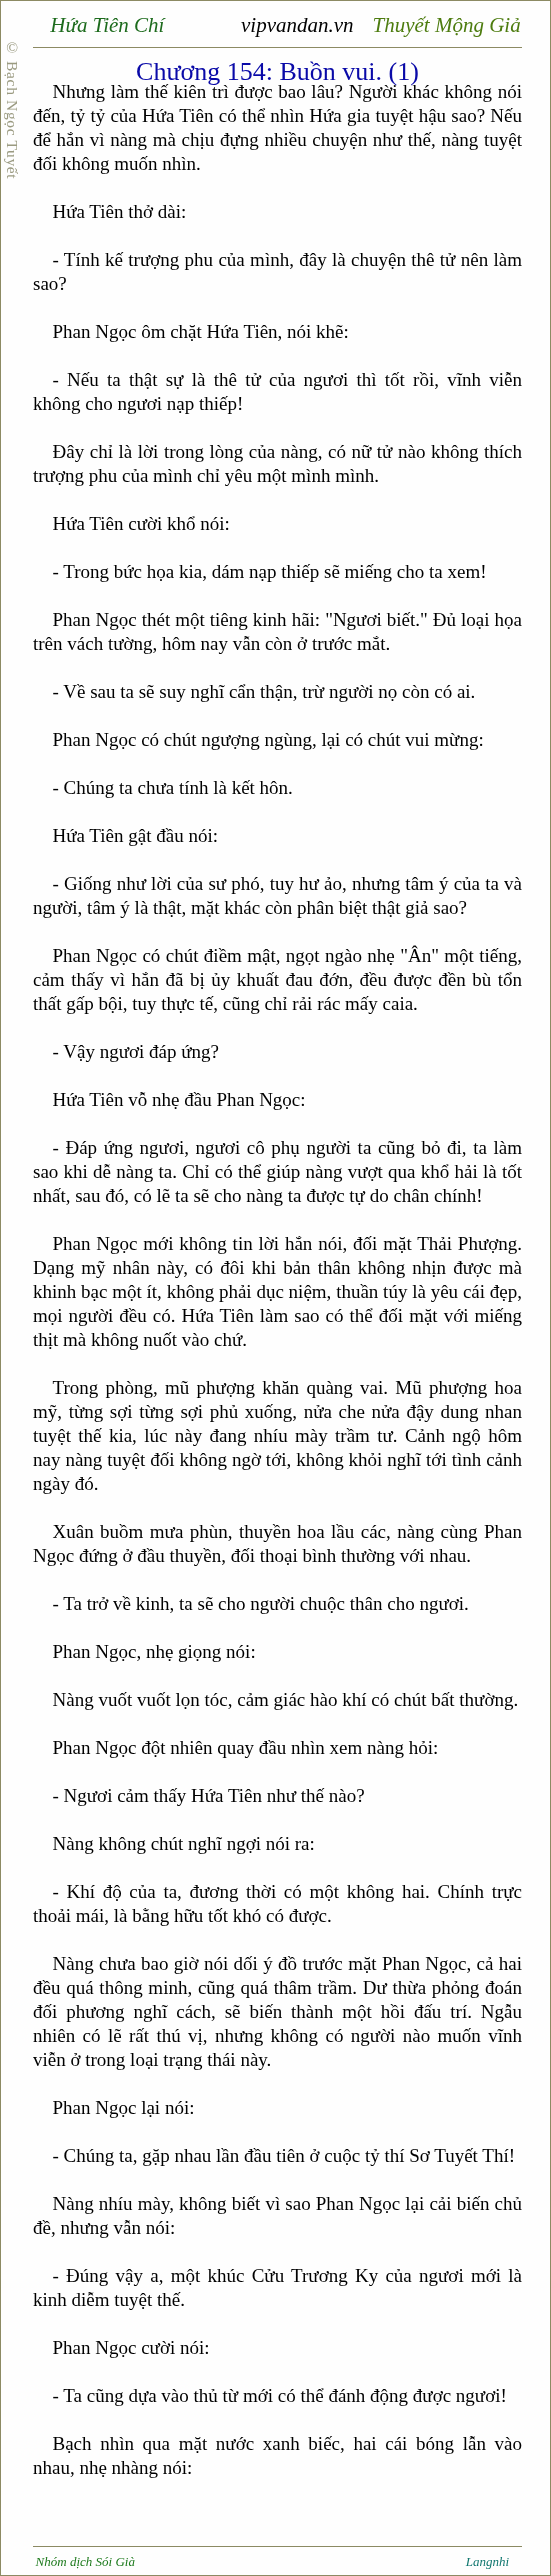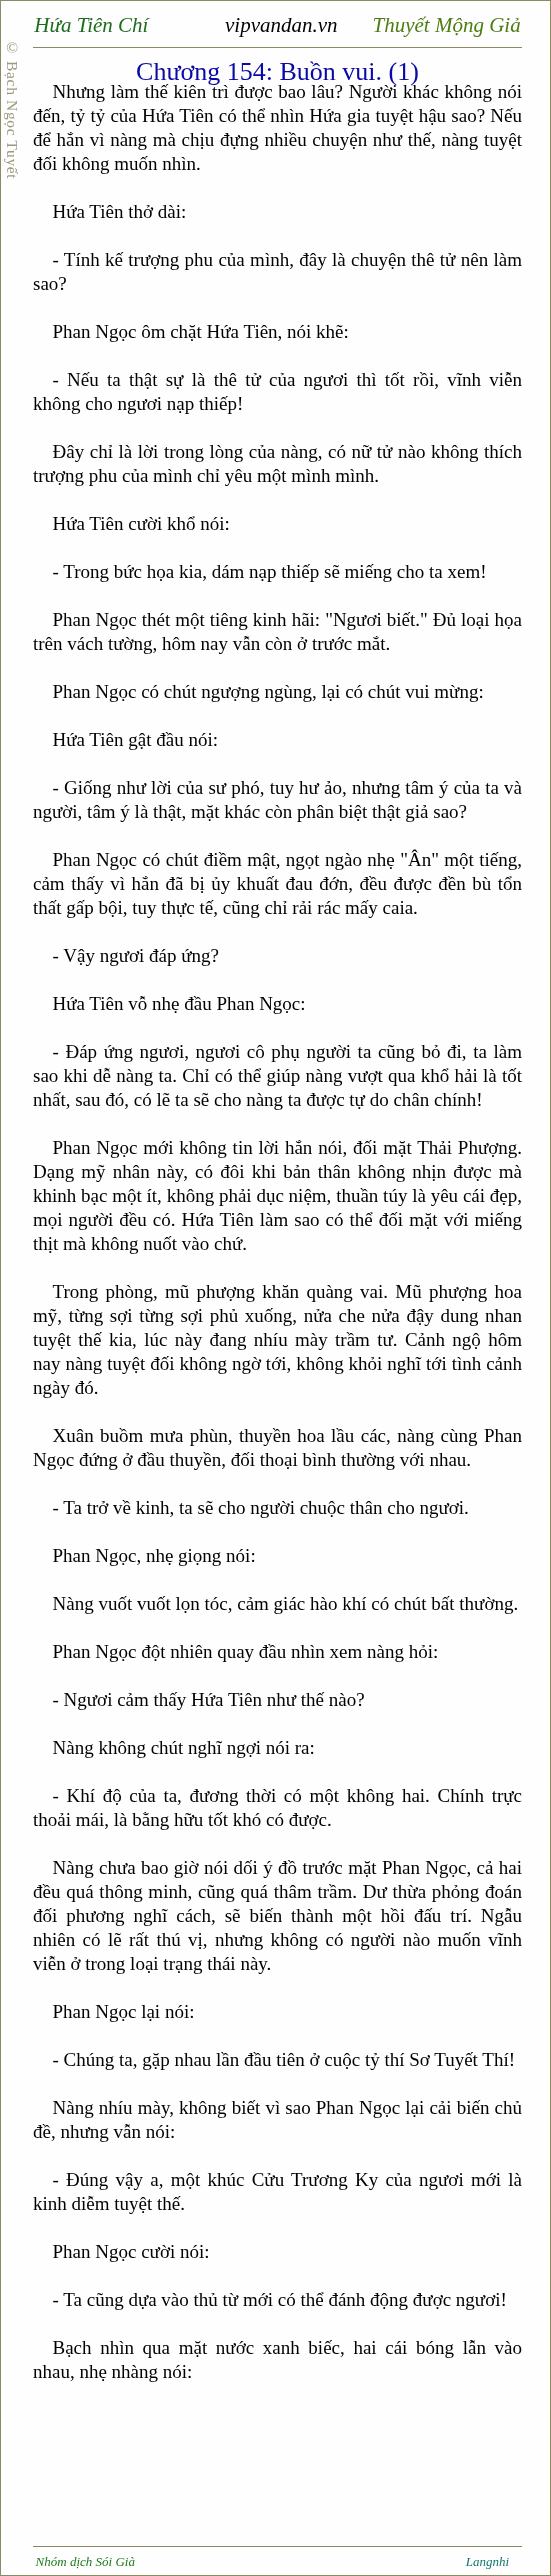--- a/index.html
+++ b/index.html
@@ -40,20 +40,21 @@
       height: 42px;
       border-bottom: 1.9px solid #8c8a63;
     }
     .header span {
       position: absolute;
       top: 7.8px;
       font-style: italic;
       font-size: 21px;
       font-family: "Liberation Serif", serif;
       line-height: 25px;
+      margin-left: 16px;
     }
     .hdr-left { left: 1.3px; color: #1d6b1d; }
     .hdr-center { left: 192px; color: #000000; }
     .hdr-right { right: 1.3px; color: #4d7c0f; }
     .title {
       position: absolute;
       left: 32px;
       top: 55px;
       width: 489px;
       text-align: center;
@@ -111,21 +112,23 @@
   <div class="content" id="content">
       <p>Nhưng làm thế kiên trì được bao lâu? Người khác không nói đến, tỷ tỷ của Hứa Tiên có thể nhìn Hứa gia tuyệt hậu sao? Nếu để hắn vì nàng mà chịu đựng nhiều chuyện như thế, nàng tuyệt đối không muốn nhìn.</p>
       <p>Hứa Tiên thở dài:</p>
       <p>- Tính kế trượng phu của mình, đây là chuyện thê tử nên làm sao?</p>
       <p>Phan Ngọc ôm chặt Hứa Tiên, nói khẽ:</p>
       <p>- Nếu ta thật sự là thê tử của ngươi thì tốt rồi, vĩnh viễn không cho ngươi nạp thiếp!</p>
       <p>Đây chỉ là lời trong lòng của nàng, có nữ tử nào không thích trượng phu của mình chỉ yêu một mình mình.</p>
       <p>Hứa Tiên cười khổ nói:</p>
       <p>- Trong bức họa kia, dám nạp thiếp sẽ miếng cho ta xem!</p>
       <p>Phan Ngọc thét một tiêng kinh hãi: "Ngươi biết." Đủ loại họa trên vách tường, hôm nay vẫn còn ở trước mắt.</p>
+      <p>- Về sau ta sẽ suy nghĩ cẩn thận, trừ người nọ còn có ai.</p>
       <p>Phan Ngọc có chút ngượng ngùng, lại có chút vui mừng:</p>
+      <p>- Chúng ta chưa tính là kết hôn.</p>
       <p>Hứa Tiên gật đầu nói:</p>
       <p>- Giống như lời của sư phó, tuy hư ảo, nhưng tâm ý của ta và người, tâm ý là thật, mặt khác còn phân biệt thật giả sao?</p>
       <p>Phan Ngọc có chút điềm mật, ngọt ngào nhẹ "Ân" một tiếng, cảm thấy vì hắn đã bị ủy khuất đau đớn, đều được đền bù tổn thất gấp bội, tuy thực tế, cũng chỉ rải rác mấy caia.</p>
       <p>- Vậy ngươi đáp ứng?</p>
       <p>Hứa Tiên vỗ nhẹ đầu Phan Ngọc:</p>
       <p>- Đáp ứng ngươi, ngươi cô phụ người ta cũng bỏ đi, ta làm sao khi dễ nàng ta. Chỉ có thể giúp nàng vượt qua khổ hải là tốt nhất, sau đó, có lẽ ta sẽ cho nàng ta được tự do chân chính!</p>
       <p>Phan Ngọc mới không tin lời hắn nói, đối mặt Thải Phượng. Dạng mỹ nhân này, có đôi khi bản thân không nhịn được mà khinh bạc một ít, không phải dục niệm, thuần túy là yêu cái đẹp, mọi người đều có. Hứa Tiên làm sao có thể đối mặt với miếng thịt mà không nuốt vào chứ.</p>
       <p>Trong phòng, mũ phượng khăn quàng vai. Mũ phượng hoa mỹ, từng sợi từng sợi phủ xuống, nửa che nửa đậy dung nhan tuyệt thế kia, lúc này đang nhíu mày trầm tư. Cảnh ngộ hôm nay nàng tuyệt đối không ngờ tới, không khỏi nghĩ tới tình cảnh ngày đó.</p>
       <p>Xuân buồm mưa phùn, thuyền hoa lầu các, nàng cùng Phan Ngọc đứng ở đầu thuyền, đối thoại bình thường với nhau.</p>
       <p>- Ta trở về kinh, ta sẽ cho người chuộc thân cho ngươi.</p>

